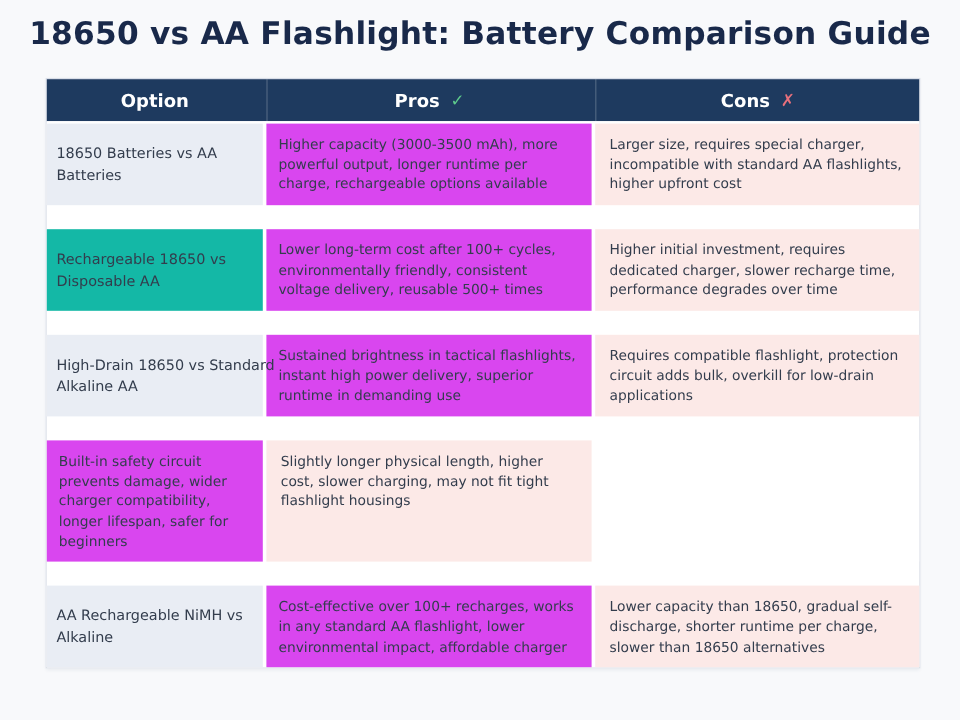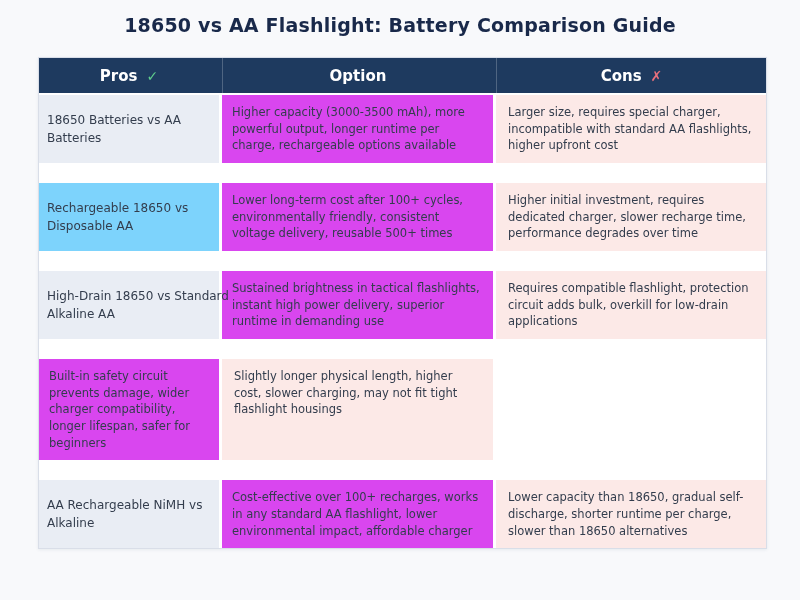--- a/index.html
+++ b/index.html
@@ -5,21 +5,21 @@
   * { margin: 0; padding: 0; box-sizing: border-box; }
   html, body {
     width: 800px; height: 600px;
     background: #f8f9fb;
     font-family: "DejaVu Sans", "Liberation Sans", sans-serif;
     overflow: hidden;
   }
   .page-title {
     padding-top: 14px;
     text-align: center;
-    font-size: 19px;
+    font-size: 26px;
     font-weight: bold;
     color: #19294a;
     letter-spacing: 0.2px;
   }
   .table {
     width: 729px;
     margin: 21px auto 0 38px;
     border: 1px solid #d9dee8;
     box-shadow: 0 1px 3px rgba(30,58,95,0.08);
     background: #ffffff;
@@ -59,46 +59,46 @@
   .cell {
     font-size: 11.5px;
     line-height: 1.45;
     color: #333d4d;
     padding: 9px 10px;
   }
   .option-cell {
     display: flex;
     align-items: center;
     padding: 9px 4px 9px 8px;
-    background: #7dd3fc;
+    background: #14b8a6;
   }
   .table-row:nth-child(odd) .option-cell { background: #e9edf4; }
   .option-text {
     font-size: 12px;
     line-height: 1.5;
     white-space: pre;          
     position: relative;
     z-index: 1;
   }
   .pros-cell { background: #d946ef; }
   .cons-cell { background: #fce9e7; padding-left: 12px; }
 </style>
 </head>
 <body>
 
 <h1 class="page-title">18650 vs AA Flashlight: Battery Comparison Guide</h1>
 
 <div class="table">
   <div class="table-header">
     <div class="header-cell">
+      <span>Option</span>
+    </div>
+    <div class="header-cell">
       <span>Pros</span>
       <span class="hdr-icon check-icon">✓</span>
-    </div>
-    <div class="header-cell">
-      <span>Option</span>
     </div>
     <div class="header-cell">
       <span>Cons</span>
       <span class="hdr-icon x-icon">✗</span>
     </div>
   </div>
   <div class="table-body">
   <div class="table-row">
     <div class="cell option-cell">
       <span class="option-text">18650 Batteries vs AA

